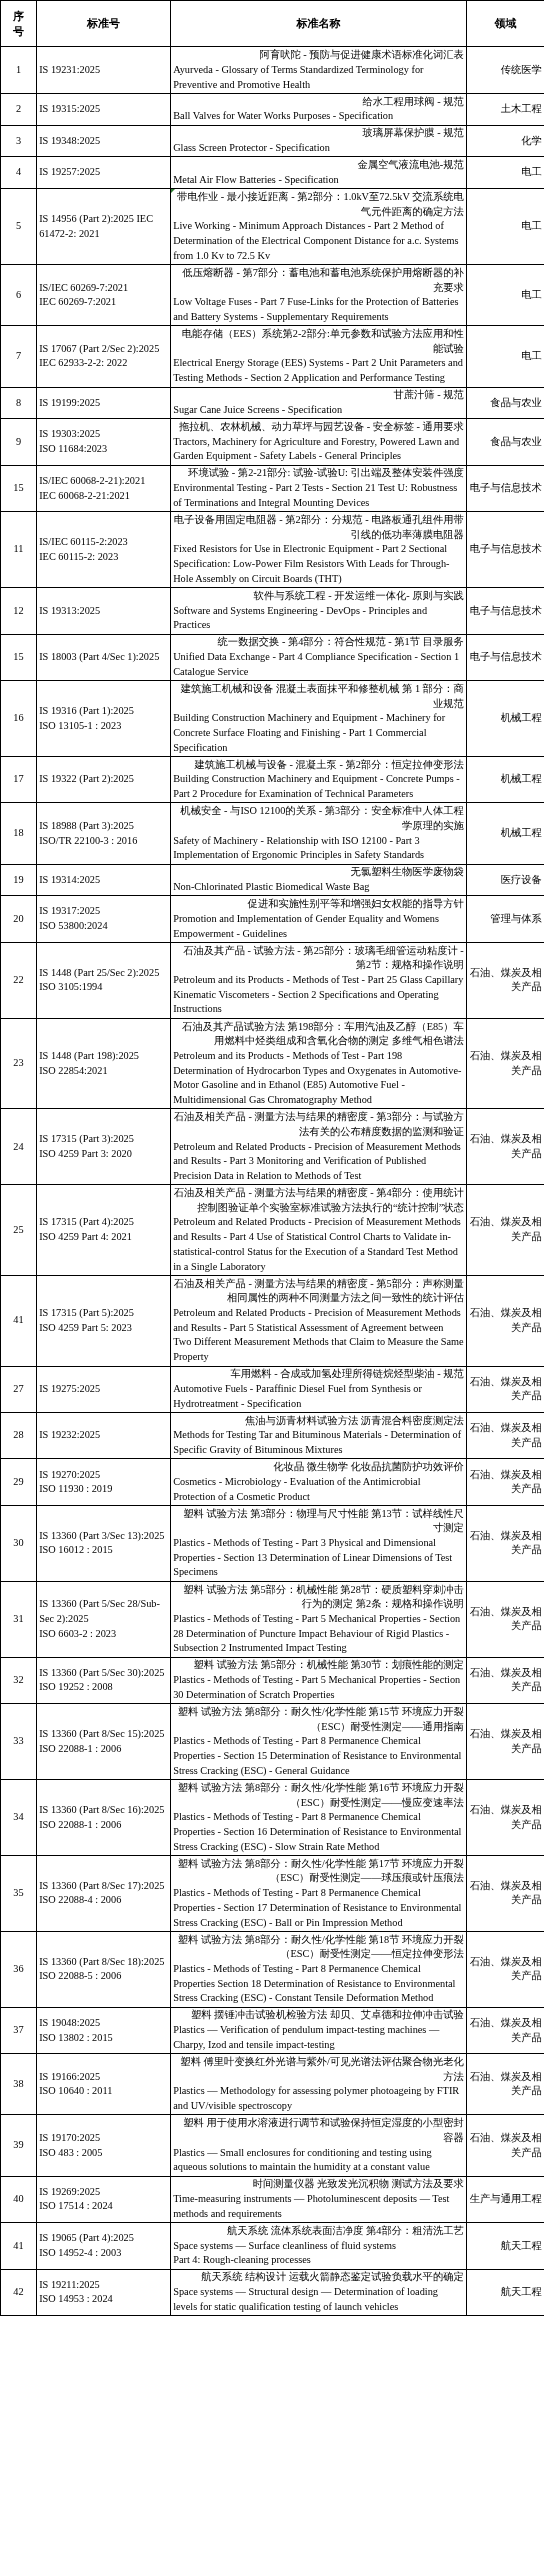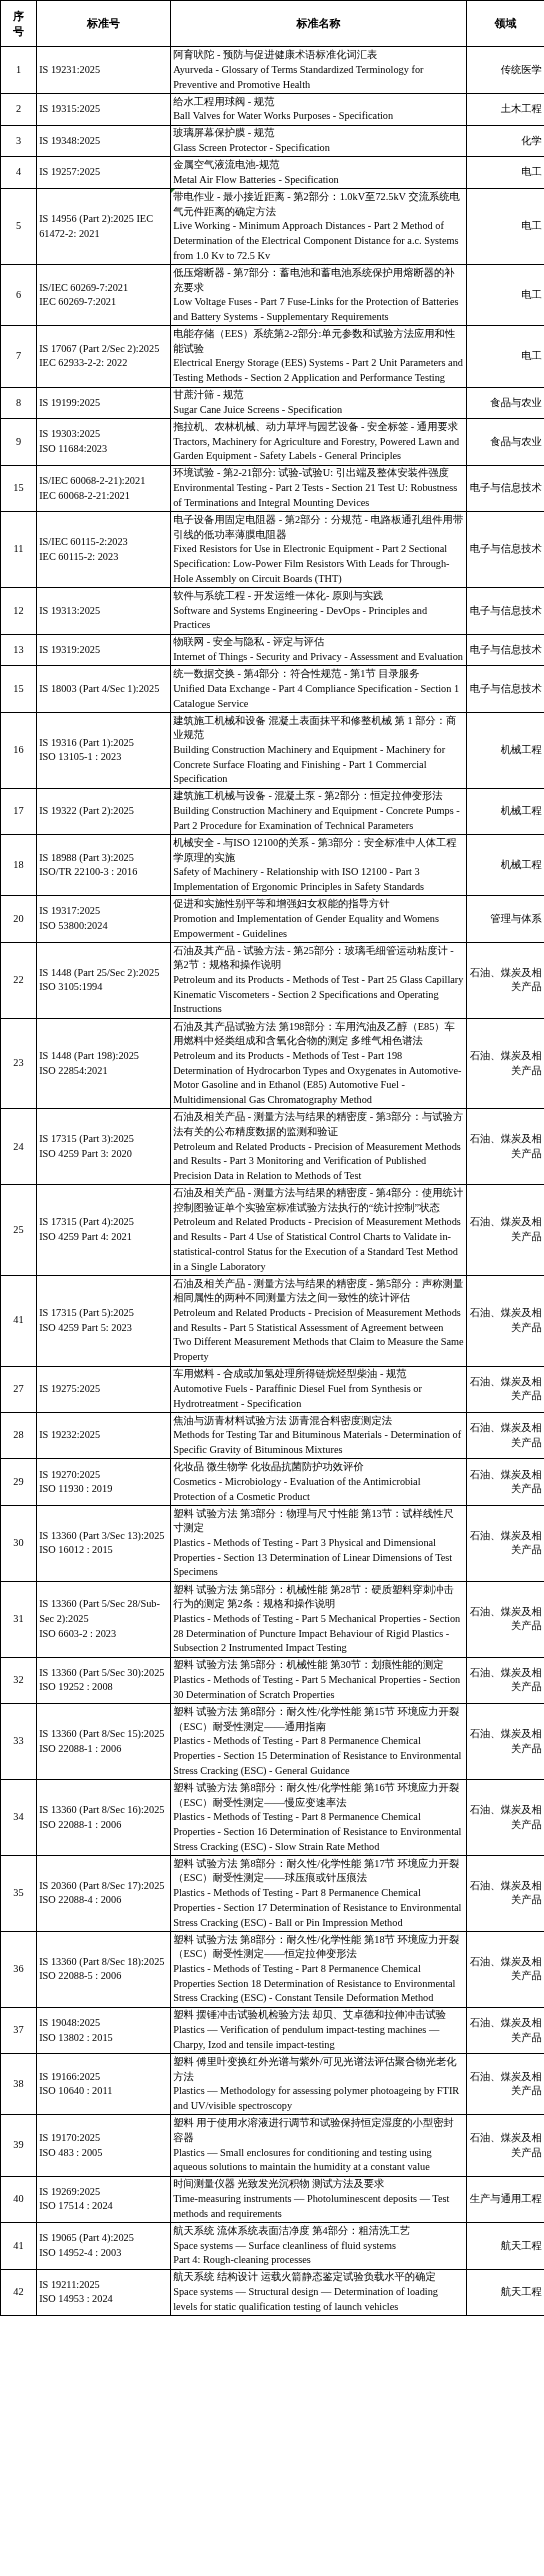--- a/index.html
+++ b/index.html
@@ -24,21 +24,21 @@
     text-align:center;
     height:17px;
     padding:8px;
     font-family:"Liberation Sans","DejaVu Sans",sans-serif;
     margin-top:27px;
   }
   td.c-no{text-align:center;}
   td.c-std{text-align:left;word-wrap:break-word;}
   td.c-std .std-line{white-space:pre-wrap;}
   td.c-name{text-align:left;position:relative;word-wrap:break-word;}
-  td.c-name .name-zh{white-space:pre-wrap;}
+  td.c-name .name-zh{white-space:pre-wrap;text-align:right;}
   td.c-name .name-en{white-space:pre-wrap;}
   td.c-field{text-align:right;font-family:"Liberation Sans","DejaVu Sans",sans-serif;font-size:10px;}
   .corner-marker{
     position:absolute;top:0;left:0;width:0;height:0;
     border-top:4.4px solid #2e7d32;
     border-right:4.4px solid transparent;
   }
 </style>
 </head>
 <body>
@@ -192,31 +192,20 @@
           <td class="c-std">
             <div class="std-line">IS 19313:2025</div>
           </td>
           <td class="c-name">
             <div class="name-zh">软件与系统工程 - 开发运维一体化- 原则与实践</div>
             <div class="name-en">Software and Systems Engineering - DevOps - Principles and Practices</div>
           </td>
           <td class="c-field">电子与信息技术</td>
         </tr>
         <tr>
-          <td class="c-no">13</td>
-          <td class="c-std">
-            <div class="std-line">IS 19319:2025</div>
-          </td>
-          <td class="c-name">
-            <div class="name-zh">物联网 - 安全与隐私 - 评定与评估</div>
-            <div class="name-en">Internet of Things - Security and Privacy - Assessment and Evaluation</div>
-          </td>
-          <td class="c-field">电子与信息技术</td>
-        </tr>
-        <tr>
           <td class="c-no">15</td>
           <td class="c-std">
             <div class="std-line">IS 18003 (Part 4/Sec 1):2025</div>
           </td>
           <td class="c-name">
             <div class="name-zh">统一数据交换 - 第4部分：符合性规范 - 第1节 目录服务</div>
             <div class="name-en">Unified Data Exchange - Part 4 Compliance Specification - Section 1 Catalogue Service</div>
           </td>
           <td class="c-field">电子与信息技术</td>
         </tr>
@@ -249,20 +238,31 @@
             <div class="std-line">IS 18988 (Part 3):2025</div>
             <div class="std-line">ISO/TR 22100-3 : 2016</div>
           </td>
           <td class="c-name">
             <div class="name-zh">机械安全 - 与ISO 12100的关系 - 第3部分：安全标准中人体工程学原理的实施</div>
             <div class="name-en">Safety of Machinery - Relationship with ISO 12100 - Part 3 Implementation of Ergonomic Principles in Safety Standards</div>
           </td>
           <td class="c-field">机械工程</td>
         </tr>
         <tr>
+          <td class="c-no">19</td>
+          <td class="c-std">
+            <div class="std-line">IS 19314:2025</div>
+          </td>
+          <td class="c-name">
+            <div class="name-zh">无氯塑料生物医学废物袋</div>
+            <div class="name-en">Non-Chlorinated Plastic Biomedical Waste Bag</div>
+          </td>
+          <td class="c-field">医疗设备</td>
+        </tr>
+        <tr>
           <td class="c-no">20</td>
           <td class="c-std">
             <div class="std-line">IS 19317:2025</div>
             <div class="std-line">ISO 53800:2024</div>
           </td>
           <td class="c-name">
             <div class="name-zh">促进和实施性别平等和增强妇女权能的指导方针</div>
             <div class="name-en">Promotion and Implementation of Gender Equality and Womens Empowerment - Guidelines</div>
           </td>
           <td class="c-field">管理与体系</td>
@@ -417,21 +417,21 @@
           </td>
           <td class="c-name">
             <div class="name-zh">塑料 试验方法 第8部分：耐久性/化学性能 第16节 环境应力开裂（ESC）耐受性测定——慢应变速率法</div>
             <div class="name-en">Plastics - Methods of Testing - Part 8 Permanence Chemical Properties - Section 16 Determination of Resistance to Environmental Stress Cracking (ESC) - Slow Strain Rate Method</div>
           </td>
           <td class="c-field">石油、煤炭及相关产品</td>
         </tr>
         <tr>
           <td class="c-no">35</td>
           <td class="c-std">
-            <div class="std-line">IS 20360 (Part 8/Sec 17):2025</div>
+            <div class="std-line">IS 13360 (Part 8/Sec 17):2025</div>
             <div class="std-line">ISO 22088-4 : 2006</div>
           </td>
           <td class="c-name">
             <div class="name-zh">塑料 试验方法 第8部分：耐久性/化学性能 第17节 环境应力开裂（ESC）耐受性测定——球压痕或针压痕法</div>
             <div class="name-en">Plastics - Methods of Testing - Part 8 Permanence Chemical Properties - Section 17 Determination of Resistance to Environmental Stress Cracking (ESC) - Ball or Pin Impression Method</div>
           </td>
           <td class="c-field">石油、煤炭及相关产品</td>
         </tr>
         <tr>
           <td class="c-no">36</td>

